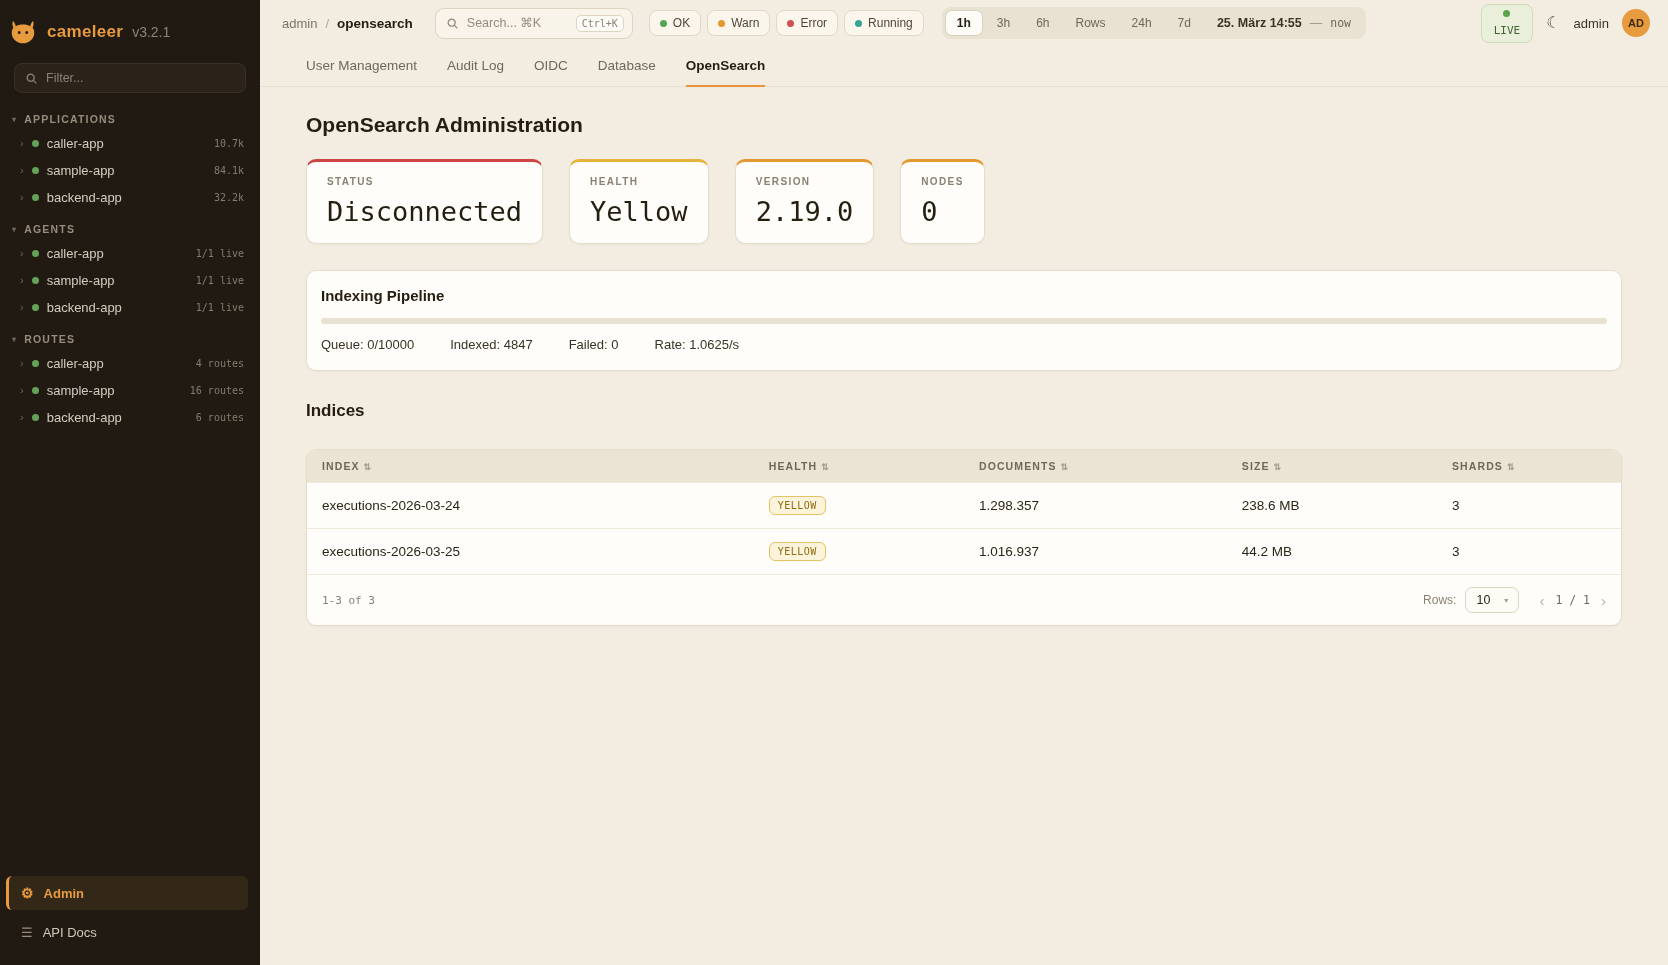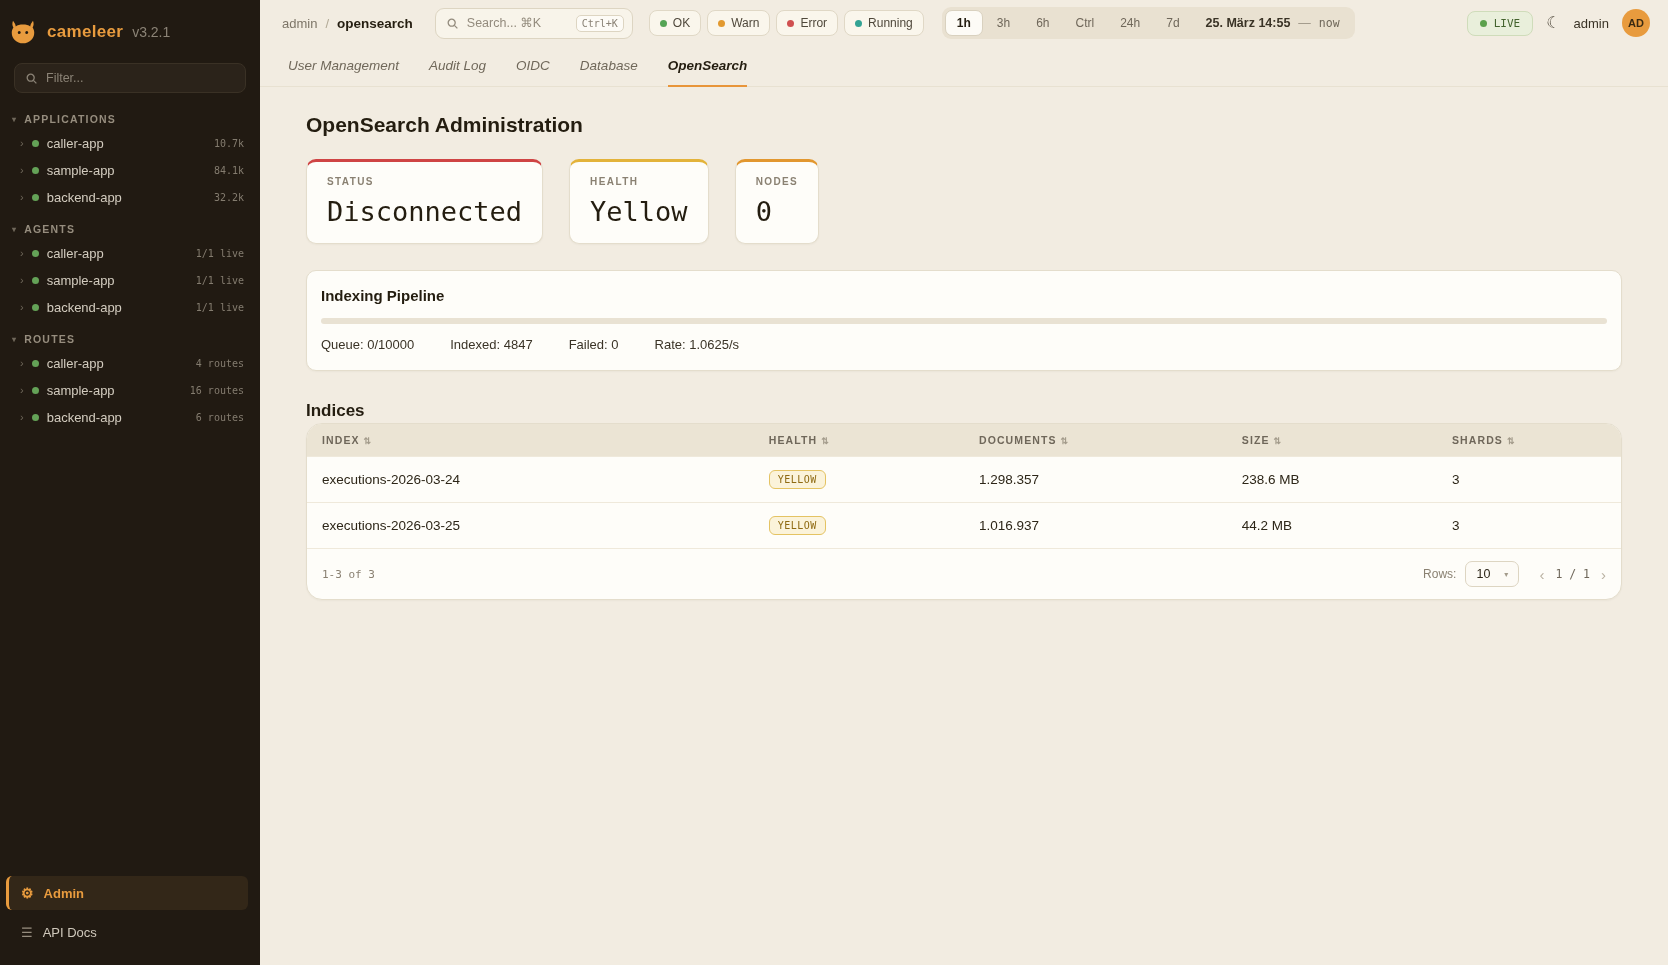--- a/index.html
+++ b/index.html
@@ -41,28 +41,28 @@
   .chip { display:flex; align-items:center; gap:6px; background:#faf6ec; border:1px solid #e0d8c6; border-radius:8px; padding:5px 10px; font-size:12px; color:#4f483b; cursor:pointer; }
   .chip-dot { width:7px; height:7px; border-radius:50%; }
   .dot-ok { background:#55a455; } .dot-warn { background:#e2992f; } .dot-error { background:#d05050; } .dot-running { background:#33a394; }
   .timegroup { display:flex; align-items:center; gap:2px; background:#e9e1d1; border-radius:9px; padding:3px; margin-left:10px; }
   .timebtn { font-family:"Liberation Sans",sans-serif; font-size:12px; color:#6f675a; padding:5px 11px; border-radius:7px; background:transparent; border:1px solid transparent; cursor:pointer; }
   .timebtn.active { background:#fdfbf6; border:1px solid #d9d1bf; color:#241d10; font-weight:700; }
   .timestamp { font-size:12.5px; color:#3a3326; padding:0 12px 0 12px; display:flex; gap:8px; align-items:center; font-weight:600; }
   .timestamp .sep { color:#9a9284; font-weight:400; }
   .timestamp .end { font-family:"DejaVu Sans Mono",monospace; color:#6f675a; font-size:11.5px; font-weight:400; }
   .topbar-right { margin-left:auto; display:flex; align-items:center; gap:13px; }
-  .live-badge { display:flex; align-items:center; gap:7px; background:#e9efdb; border:1px solid #cfdcba; border-radius:8px; padding:5px 12px; font-family:"DejaVu Sans Mono",monospace; font-size:11px; color:#44632e; cursor:pointer; }
+  .live-badge { display:flex; align-items:center; gap:7px; background:#e9efdb; border:1px solid #cfdcba; border-radius:8px; padding:5px 12px; font-family:"DejaVu Sans Mono",monospace; font-size:11px; color:#44632e; cursor:pointer;flex-direction:column; }
   .live-dot { width:7px; height:7px; border-radius:50%; background:#5ca14c; }
   .moon-btn { font-size:16px; color:#4f483b; background:transparent; border:none; cursor:pointer; line-height:1; }
   .user-name { font-size:13px; color:#3a3326; }
   .avatar { width:28px; height:28px; border-radius:50%; background:#e89b3e; color:#3a2a12; font-size:11px; font-weight:700; display:flex; align-items:center; justify-content:center; cursor:pointer; }
 
   
-  .tabbar { display:flex; gap:30px; padding:12px 28px 0; border-bottom:1px solid #e8e1d1; flex:none;font-style:italic; }
+  .tabbar { display:flex; gap:30px; padding:12px 46px 0; border-bottom:1px solid #e8e1d1; flex:none; }
   .tab { font-size:13.5px; color:#70685a; padding-bottom:12px; cursor:pointer; border-bottom:2px solid transparent; margin-bottom:-1px; }
   .tab.active { color:#241d10; font-weight:700; border-bottom-color:#e8953a; }
 
   
   .content { flex:1; overflow:auto; padding:26px 46px 40px; }
   .page-title { font-size:21px; font-weight:700; color:#241d10; }
   .stats-row { display:flex; gap:26px; margin-top:22px; }
   .stat-card { background:#fefdf9; border:1px solid #e4ddcc; border-top:3px solid #e2972f; border-radius:10px; padding:14px 20px 16px; min-width:78px; box-shadow:0 1px 2px rgba(60,45,20,.04); }
   .acc-red { border-top-color:#cf4444; }
   .acc-yellow { border-top-color:#e3b33a; }
@@ -70,21 +70,21 @@
   .stat-label { font-size:10px; letter-spacing:1.4px; color:#8a8172; font-weight:700; }
   .stat-value { margin-top:9px; font-family:"DejaVu Sans Mono",monospace; font-size:27px; color:#241d10; }
 
   .panel { background:#fefdf9; border:1px solid #e4ddcc; border-radius:10px; margin-top:26px; padding:16px 14px 18px; box-shadow:0 1px 2px rgba(60,45,20,.04); }
   .panel-title { font-size:15px; font-weight:700; color:#241d10; }
   .progress-track { margin:14px 0 13px; height:6px; background:#e9e2d3; border-radius:4px; overflow:hidden; }
   .progress-fill { height:100%; background:#e8953a; border-radius:4px; }
   .pipe-stats { display:flex; gap:36px; font-size:13px; color:#3a3326; }
 
   .section-title { margin-top:30px; font-size:17px; font-weight:700; color:#241d10; }
-  .table-card { margin-top:2px; background:#fefdf9; border:1px solid #e4ddcc; border-radius:16px; overflow:hidden; box-shadow:0 1px 2px rgba(60,45,20,.04); }
+  .table-card { margin-top:28px; background:#fefdf9; border:1px solid #e4ddcc; border-radius:10px; overflow:hidden; box-shadow:0 1px 2px rgba(60,45,20,.04); }
   table { width:100%; border-collapse:collapse; }
   thead th { background:#ebe4d4; text-align:left; font-size:10.5px; letter-spacing:1.1px; color:#6f675a; padding:10px 15px; font-weight:700; cursor:pointer; white-space:nowrap; }
   thead th .sort { color:#a39b8b; font-size:9px; margin-left:4px; }
   col.c-index { width:34%; } col.c-health { width:16%; } col.c-docs { width:20%; } col.c-size { width:16%; } col.c-shards { width:14%; }
   tbody td { padding:13px 15px; font-size:13.5px; color:#2d2618; border-top:1px solid #efe9db; }
   .badge-yellow { display:inline-block; font-family:"DejaVu Sans Mono",monospace; font-size:10px; color:#8f6a12; background:#fbf3da; border:1px solid #e4c363; border-radius:6px; padding:3px 8px; letter-spacing:.5px; }
 
   .table-footer { display:flex; align-items:center; padding:12px 15px; border-top:1px solid #efe9db; }
   .range-info { font-family:"DejaVu Sans Mono",monospace; font-size:11px; color:#8a8172; }
   .rows-label { margin-left:auto; font-size:12px; color:#8a8172; }
@@ -234,21 +234,21 @@
       <div class="chip">
         <span class="chip-dot dot-running"></span>
         <span>Running</span>
       </div>
     </div>
 
     <div class="timegroup">
       <button class="timebtn active">1h</button>
       <button class="timebtn">3h</button>
       <button class="timebtn">6h</button>
-      <button class="timebtn">Ctrl</button>
+      <button class="timebtn">Rows</button>
       <button class="timebtn">24h</button>
       <button class="timebtn">7d</button>
       <div class="timestamp">
         <span>25. März 14:55</span>
         <span class="sep">—</span>
         <span class="end">now</span>
       </div>
     </div>
 
     <div class="topbar-right">
@@ -278,20 +278,24 @@
     <h1 class="page-title">OpenSearch Administration</h1>
 
     <div class="stats-row">
       <div class="stat-card acc-red">
         <div class="stat-label">STATUS</div>
         <div class="stat-value">Disconnected</div>
       </div>
       <div class="stat-card acc-yellow">
         <div class="stat-label">HEALTH</div>
         <div class="stat-value">Yellow</div>
+      </div>
+      <div class="stat-card acc-orange">
+        <div class="stat-label">VERSION</div>
+        <div class="stat-value">2.19.0</div>
       </div>
       <div class="stat-card acc-orange">
         <div class="stat-label">NODES</div>
         <div class="stat-value">0</div>
       </div>
     </div>
 
     <section class="panel">
       <div class="panel-title">Indexing Pipeline</div>
       <div class="progress-track">

